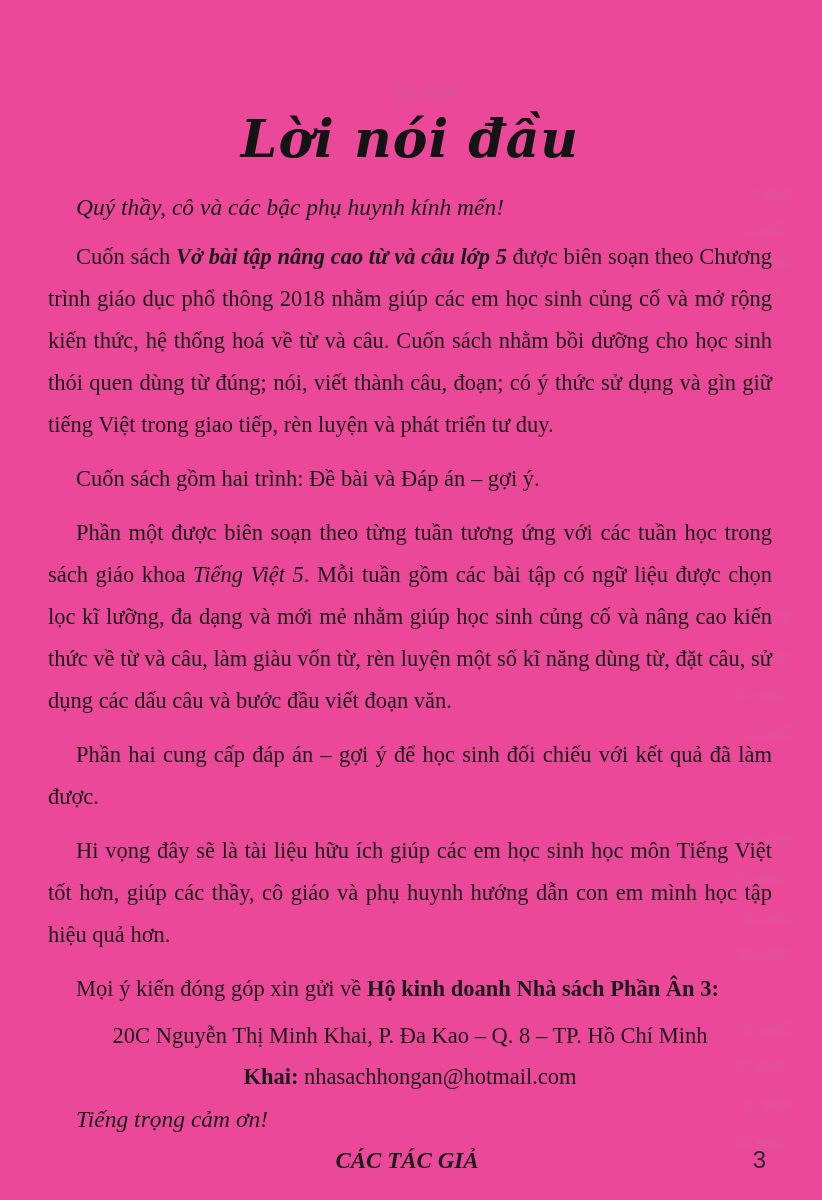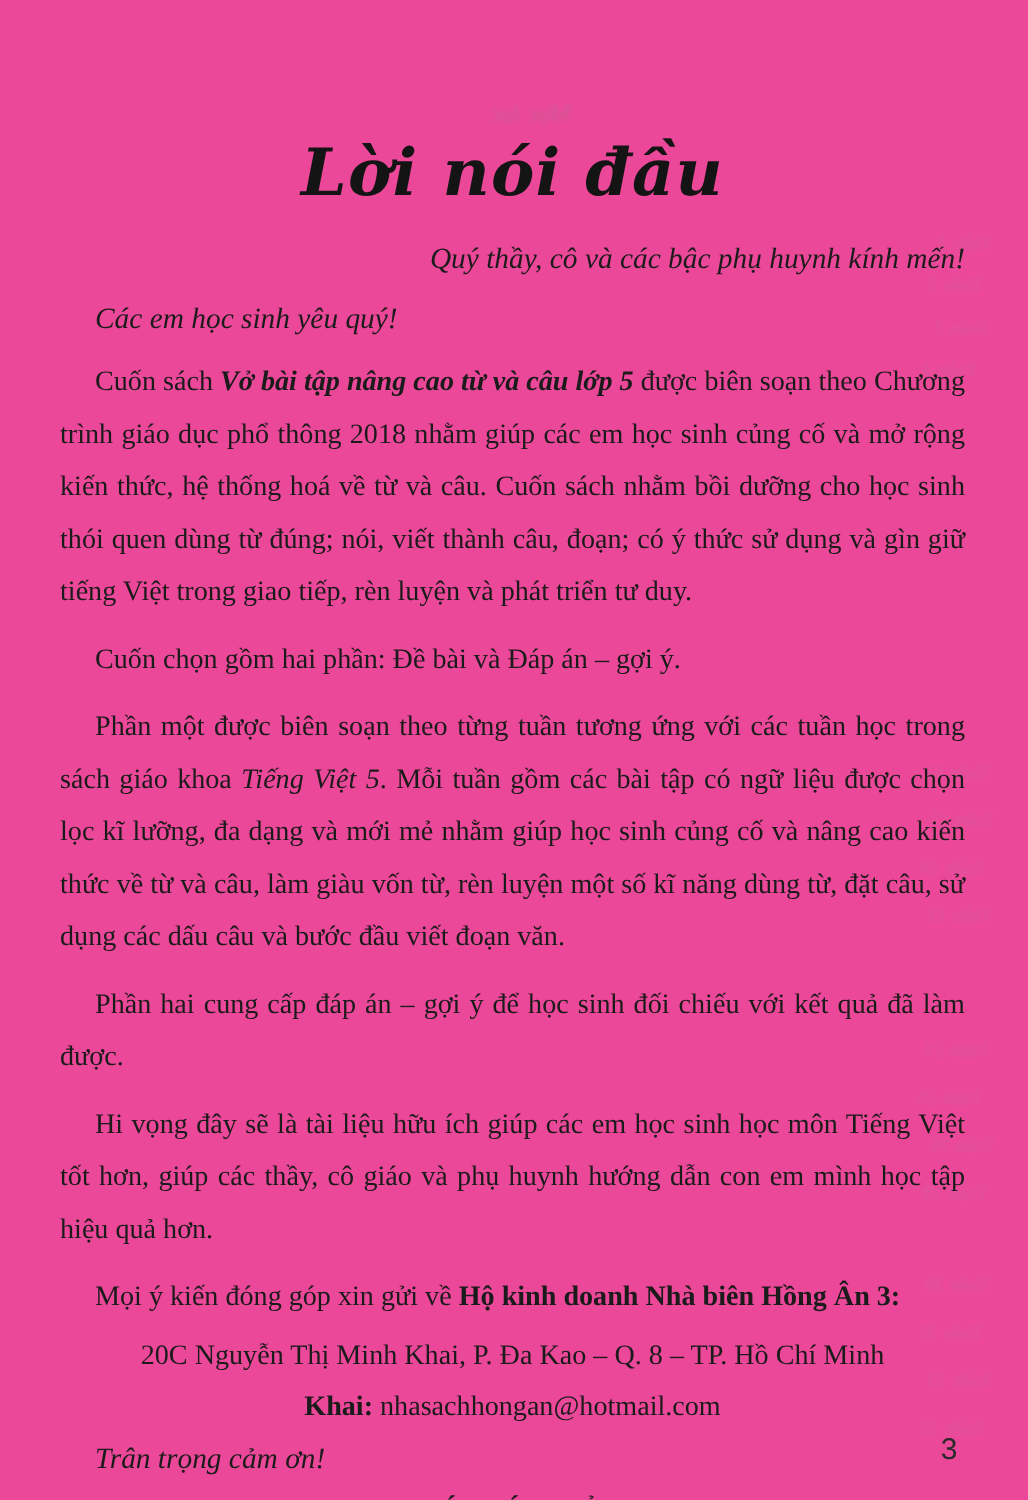--- a/index.html
+++ b/index.html
@@ -34,21 +34,21 @@
     letter-spacing: 1px;
     color: #141414;
   }
   .greeting {
     font-style: italic;
     font-size: 23.5px;
     line-height: 30px;
     padding-left: 28px;
     margin: 0;
   }
-  .g1 { margin-top: 22px; text-align: right; }
+  .g1 { margin-top: 22px; }
   .g2 { margin-top: 18px; }
   p.body-par {
     margin: 12px 0 0 0;
     font-size: 22.5px;
     line-height: 42px;
     text-align: justify;
     text-indent: 28px;
   }
   p.first-par { margin-top: 14px; }
   .book-title-inline {
@@ -127,40 +127,39 @@
   <span class="ghost" style="top:1058px; right:36px;">Tuần 31</span>
   <span class="ghost" style="top:1096px; right:28px;">Tuần 33</span>
   <span class="ghost" style="top:1134px; right:34px;">Tuần 35</span>
 
   <div class="content">
 
     <h1 class="doc-title">Lời nói đầu</h1>
 
     <p class="greeting g1">Quý thầy, cô và các bậc phụ huynh kính mến!</p>
 
-    <p class="greeting g2">Các em học sinh yêu quý!</p>
 
     <p class="body-par first-par"><span>Cuốn sách </span><span class="book-title-inline">Vở bài tập nâng cao từ và câu lớp 5</span><span> được biên soạn theo Chương trình giáo dục phổ thông 2018 nhằm giúp các em học sinh củng cố và mở rộng kiến thức, hệ thống hoá về từ và câu. Cuốn sách nhằm bồi dưỡng cho học sinh thói quen dùng từ đúng; nói, viết thành câu, đoạn; có ý thức sử dụng và gìn giữ tiếng Việt trong giao tiếp, rèn luyện và phát triển tư duy.</span></p>
 
-    <p class="body-par">Cuốn chọn gồm hai phần: Đề bài và Đáp án – gợi ý.</p>
+    <p class="body-par">Cuốn sách gồm hai trình: Đề bài và Đáp án – gợi ý.</p>
 
     <p class="body-par"><span>Phần một được biên soạn theo từng tuần tương ứng với các tuần học trong sách giáo khoa </span><span class="italic-inline">Tiếng Việt 5</span><span>. Mỗi tuần gồm các bài tập có ngữ liệu được chọn lọc kĩ lưỡng, đa dạng và mới mẻ nhằm giúp học sinh củng cố và nâng cao kiến thức về từ và câu, làm giàu vốn từ, rèn luyện một số kĩ năng dùng từ, đặt câu, sử dụng các dấu câu và bước đầu viết đoạn văn.</span></p>
 
     <p class="body-par">Phần hai cung cấp đáp án – gợi ý để học sinh đối chiếu với kết quả đã làm được.</p>
 
     <p class="body-par">Hi vọng đây sẽ là tài liệu hữu ích giúp các em học sinh học môn Tiếng Việt tốt hơn, giúp các thầy, cô giáo và phụ huynh hướng dẫn con em mình học tập hiệu quả hơn.</p>
 
 
-    <p class="body-par"><span>Mọi ý kiến đóng góp xin gửi về </span><span class="bold-inline">Hộ kinh doanh Nhà biên Hồng Ân 3:</span></p>
+    <p class="body-par"><span>Mọi ý kiến đóng góp xin gửi về </span><span class="bold-inline">Hộ kinh doanh Nhà sách Phần Ân 3:</span></p>
 
     <p class="center-line">20C Nguyễn Thị Minh Khai, P. Đa Kao – Q. 8 – TP. Hồ Chí Minh</p>
 
     <p class="center-line"><span class="bold-inline">Khai:</span><span> nhasachhongan@hotmail.com</span></p>
 
-    <p class="thanks">Trân trọng cảm ơn!</p>
+    <p class="thanks">Tiếng trọng cảm ơn!</p>
 
     <p class="authors">CÁC TÁC GIẢ</p>
 
   </div>
 
   <div class="page-number">3</div>
 
 </div>
 
 </body></html>

